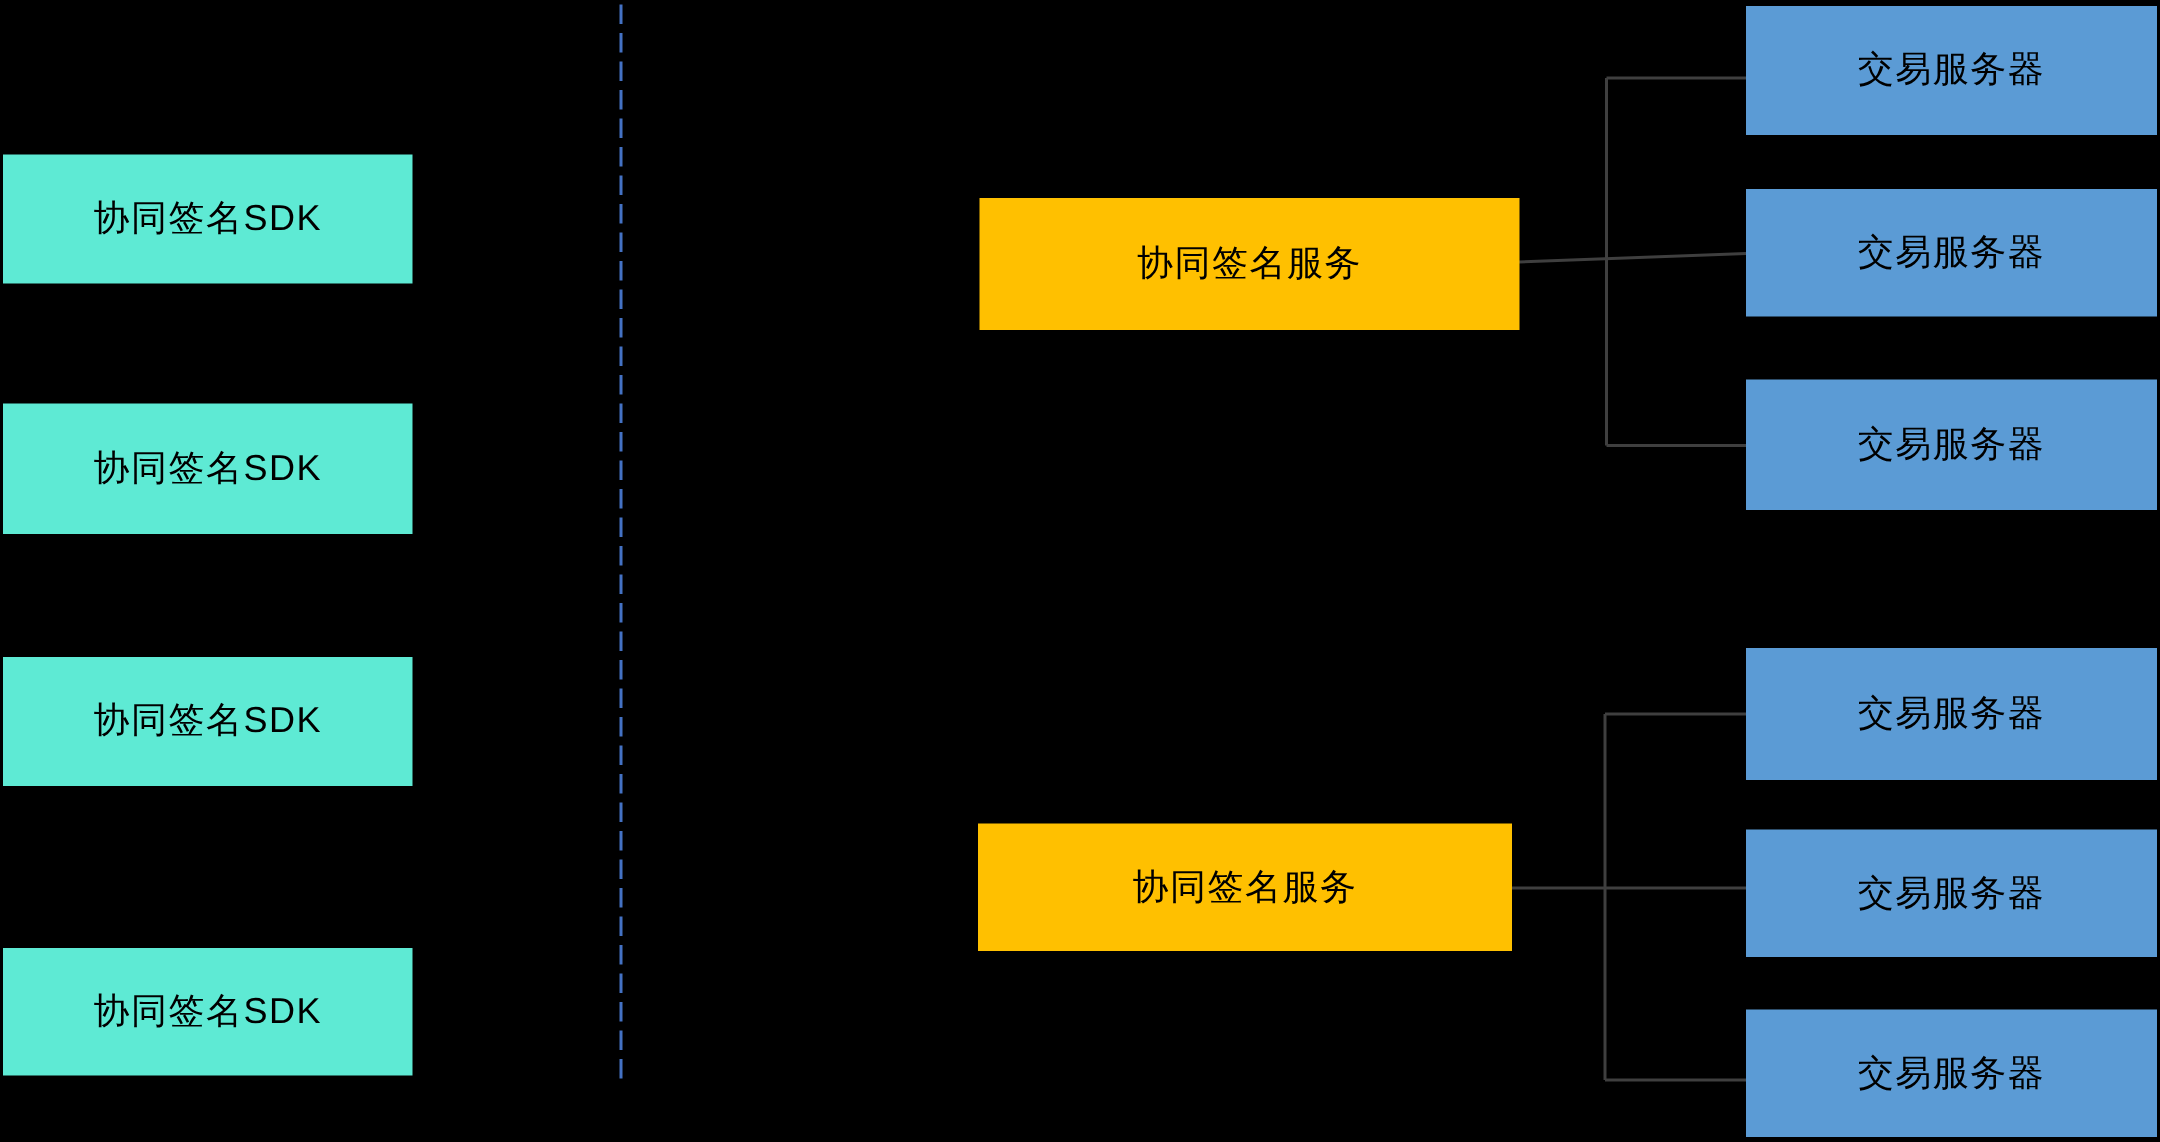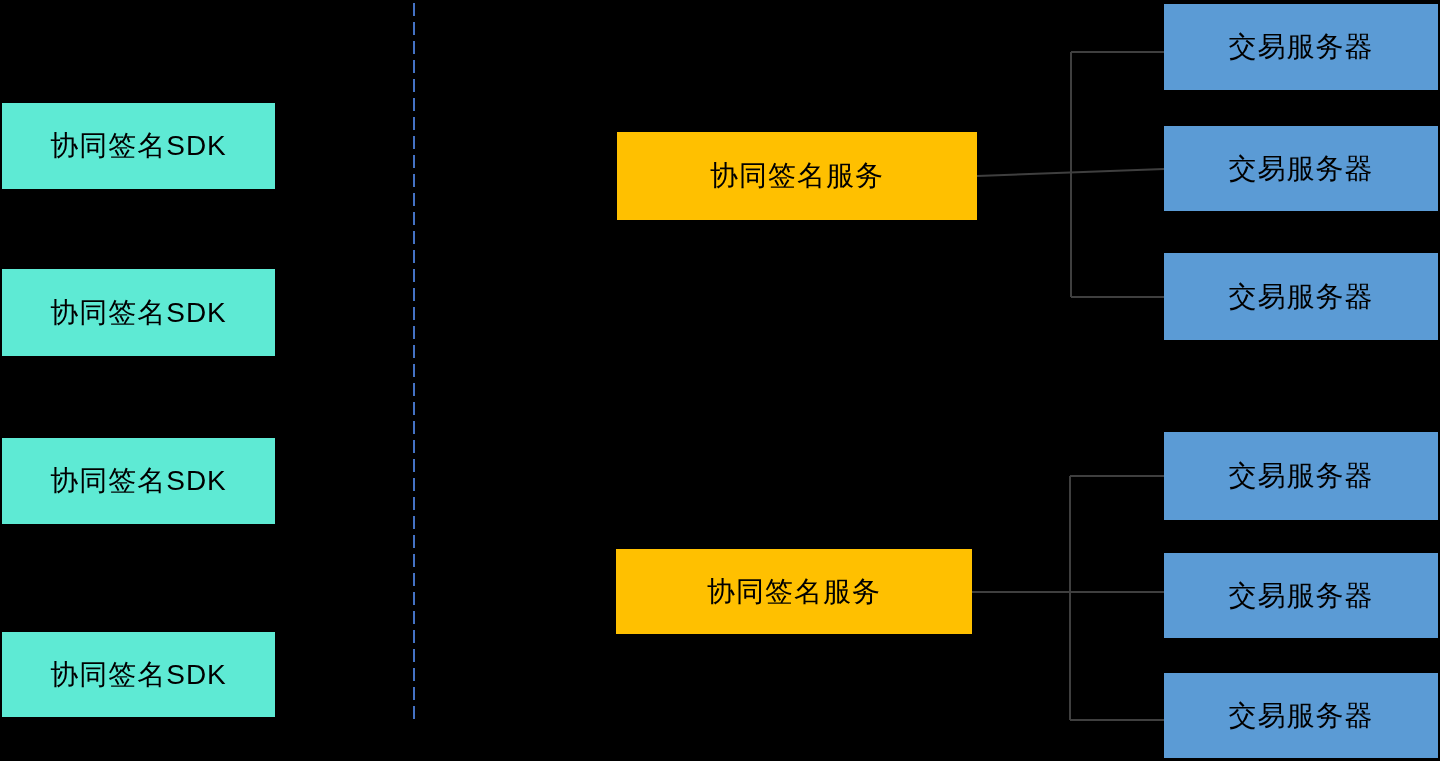--- a/index.html
+++ b/index.html
@@ -13,28 +13,28 @@
     height: 761px;
     background: #000000;
     overflow: hidden;
     font-family: "Liberation Sans", "DejaVu Sans", sans-serif;
   }
   .node {
     position: absolute;
     display: flex;
     align-items: center;
     justify-content: center;
-    font-size: 28px;
+    font-size: 24px;
     color: #000000;
     text-align: center;
     letter-spacing: 1px;
     line-height: 1;
   }
   .sdk-node    { background: #5eead4; }
-  .service-node{ background: #FFC000; }
+  .service-node{ background: #FFC000; margin-left: 36px; }
   .server-node { background: #5B9BD5; }
   #connector-layer {
     position: absolute;
     left: 0;
     top: 0;
     width: 1440px;
     height: 761px;
   }
 </style>
 </head>

